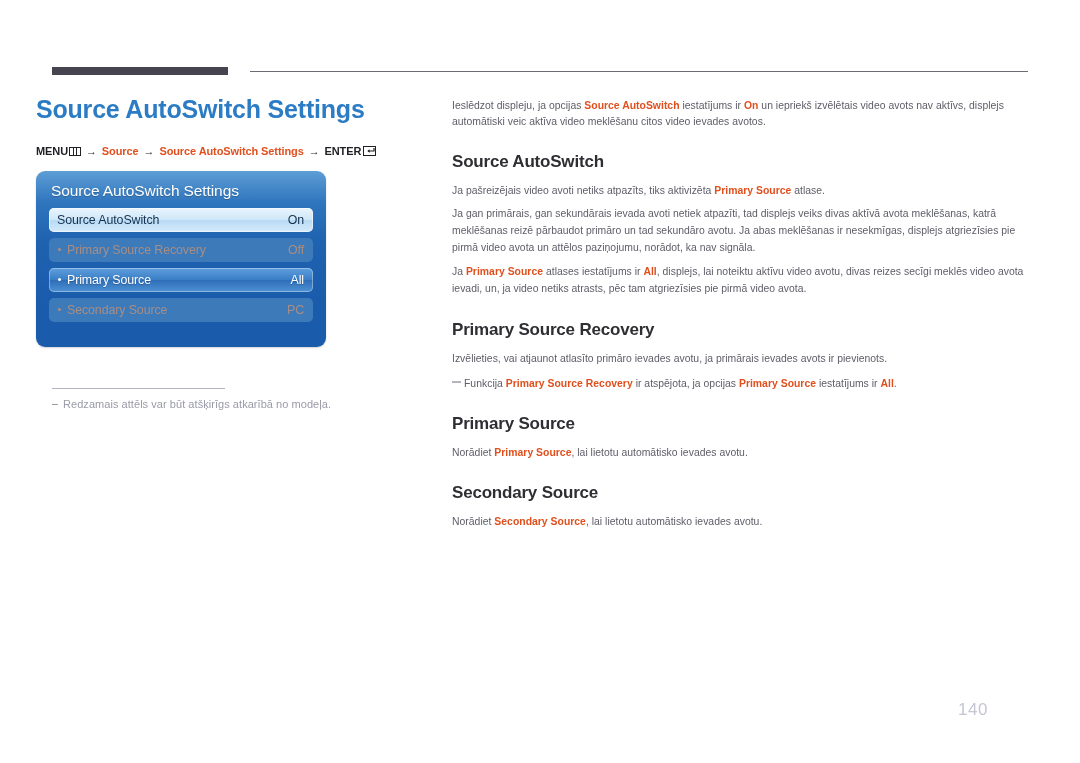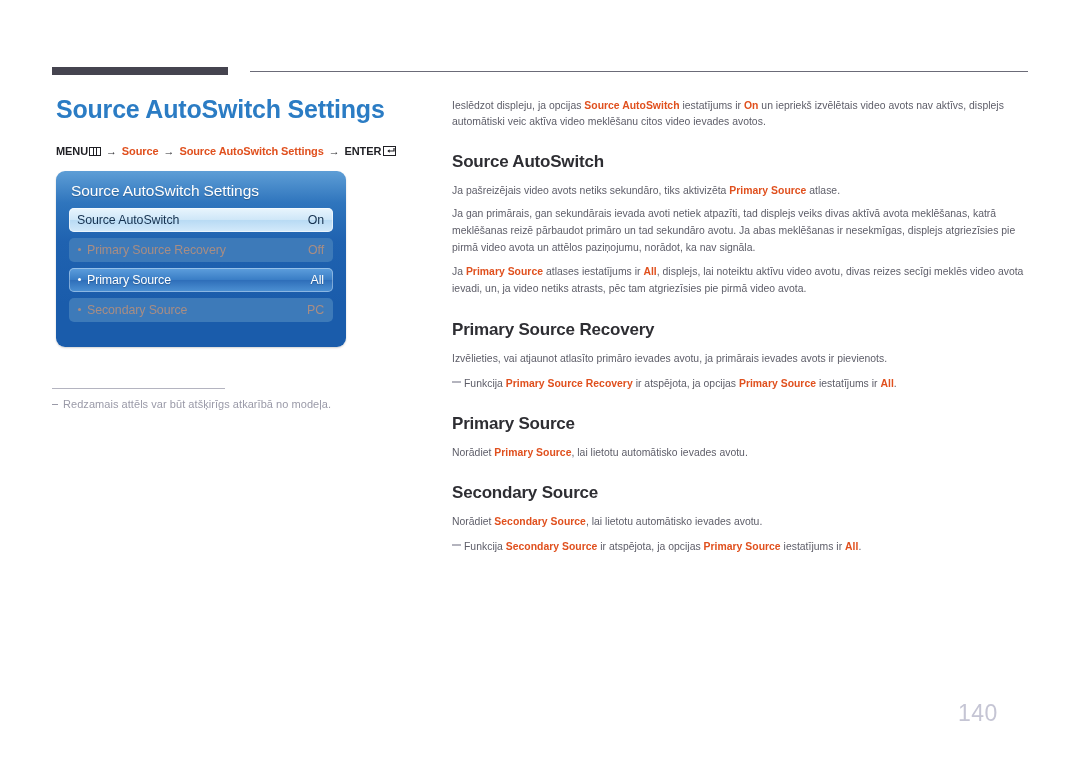--- a/index.html
+++ b/index.html
@@ -30,21 +30,21 @@
     left: 250px;
     top: 71px;
     width: 778px;
     height: 1px;
     background: #6b6b78;
   }
 
   
   .left-col {
     position: absolute;
-    left: 56px;
+    left: 36px;
     top: 96px;
     width: 372px;
   }
   .page-title {
     color: #2b7cc4;
     font-size: 25px;
     font-weight: bold;
     letter-spacing: -0.2px;
     line-height: 1.1;
     margin: 0;
@@ -246,21 +246,21 @@
     vertical-align: 4px;
     margin-right: 3px;
   }
   .footnote-line b.kw { color: #e0501e; }
 
   
   .page-number {
     position: absolute;
     left: 958px;
     top: 700px;
-    font-size: 23px;
+    font-size: 17px;
     color: #c5c5d4;
     letter-spacing: 0.5px;
     font-weight: normal;
   }
 </style>
 </head>
 <body>
 
 <div class="hdr-bar-thick"></div>
 <div class="hdr-bar-thin"></div>
@@ -329,21 +329,21 @@
 </div>
 
 <div class="right-col">
 
   <p class="intro-para"><span>Ieslēdzot displeju, ja opcijas </span><b class="kw">Source AutoSwitch</b><span> iestatījums ir </span><b class="kw">On</b><span> un iepriekš izvēlētais video avots nav aktīvs, displejs automātiski veic aktīva video meklēšanu citos video ievades avotos.</span></p>
 
   <div class="sec">
     <h2 class="sec-head">Source AutoSwitch</h2>
 
 
-    <p><span>Ja pašreizējais video avots netiks sekundāro, tiks aktivizēta </span><b class="kw">Primary Source</b><span> atlase.</span></p>
+    <p><span>Ja pašreizējais video avoti netiks atpazīts, tiks aktivizēta </span><b class="kw">Primary Source</b><span> atlase.</span></p>
 
 
     <p class="multiline"><span>Ja gan primārais, gan sekundārais ievada avoti netiek atpazīti, tad displejs veiks divas aktīvā avota meklēšanas, katrā meklēšanas reizē pārbaudot primāro un tad sekundāro avotu. Ja abas meklēšanas ir nesekmīgas, displejs atgriezīsies pie pirmā video avota un attēlos paziņojumu, norādot, ka nav signāla.</span></p>
 
     <p class="multiline"><span>Ja </span><b class="kw">Primary Source</b><span> atlases iestatījums ir </span><b class="kw">All</b><span>, displejs, lai noteiktu aktīvu video avotu, divas reizes secīgi meklēs video avota ievadi, un, ja video netiks atrasts, pēc tam atgriezīsies pie pirmā video avota.</span></p>
   </div>
 
   <div class="sec">
     <h2 class="sec-head">Primary Source Recovery</h2>
 
@@ -356,18 +356,17 @@
     <h2 class="sec-head">Primary Source</h2>
 
     <p><span>Norādiet </span><b class="kw">Primary Source</b><span>, lai lietotu automātisko ievades avotu.</span></p>
   </div>
 
   <div class="sec">
     <h2 class="sec-head">Secondary Source</h2>
 
     <p><span>Norādiet </span><b class="kw">Secondary Source</b><span>, lai lietotu automātisko ievades avotu.</span></p>
 
-    <p class="footnote-line"><span class="fn-dash"></span><span>Funkcija </span><b class="kw">Secondary Source</b><span> ir atspējota, ja opcijas </span><b class="kw">Primary Source</b><span> iestatījums ir </span><b class="kw">All</b><span>.</span></p>
   </div>
 
 </div>
 
 <div class="page-number">140</div>
 
 </body></html>

